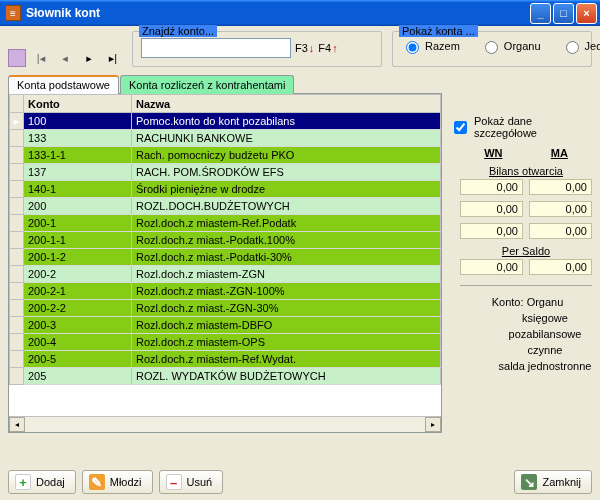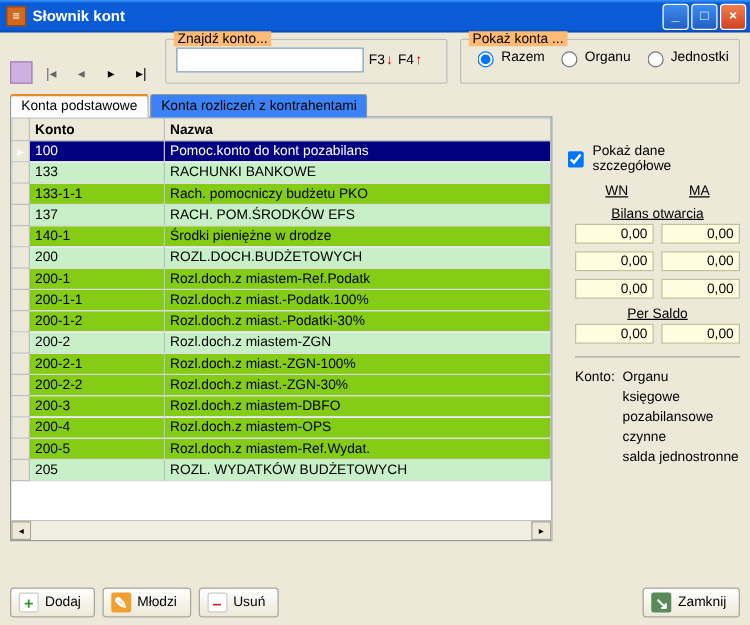--- a/index.html
+++ b/index.html
@@ -65,55 +65,55 @@
   }
   .fieldset {
     border: 1px solid #c0c0c0;
     border-radius: 2px;
     padding: 6px 8px 8px 8px;
     position: relative;
   }
   .fieldset .legend {
     position: absolute;
     top: -7px; left: 6px;
-    background: #fdba74;
+    background: #3b82f6;
     padding: 0 3px;
     font-size: 11px;
   }
   .search-box {
     flex: 1;
     display: flex; align-items: center; gap: 4px;
   }
   .search-box input {
     width: 150px; height: 20px;
     border: 1px solid #7f9db9;
     font-size: 11px;
     padding: 0 3px;
   }
   .fkey { font-size: 11px; display: flex; align-items: center; gap: 1px; }
   .arrow-red { color: #d00000; font-weight: bold; }
-  .radio-group { display: flex; gap: 8px; align-items: center; justify-content: center; }
+  .radio-group { display: flex; gap: 20px; align-items: center; }
   .radio-group label { display: flex; align-items: center; gap: 3px; cursor: pointer; }
   
   .main {
     display: flex;
     padding: 0 8px;
   }
   .left-pane { width: 434px; }
   .right-pane { flex: 1; padding: 4px 0 0 10px; margin-top: 36px; }
   
   .tabs {
     display: flex;
     margin-bottom: -1px;
     position: relative; z-index: 2;
   }
   .tab {
     padding: 3px 8px;
     border: 1px solid #919b9c;
-    background: #3b82f6;
+    background: #86efac;
     border-bottom: none;
     border-radius: 3px 3px 0 0;
     margin-right: 1px;
     cursor: pointer;
     font-size: 11px;
   }
   .tab.active {
     background: #fcfcfe;
     border-top: 2px solid #e68b2c;
     padding-top: 2px;
@@ -168,34 +168,34 @@
   .sbtn {
     width: 16px; height: 15px;
     border: 1px solid #aca899;
     background: #ece9d8;
     display: flex; align-items: center; justify-content: center;
     font-size: 8px; cursor: pointer;
   }
   .hscroll .track { flex: 1; background: #f0eee0; height: 15px; }
   
   .chk-row { display: flex; align-items: center; gap: 4px; margin-bottom: 8px; margin-left:-2px;}
-  .summary-head { display: flex; justify-content: space-around; font-weight: normal; text-decoration: underline; margin-bottom: 6px; margin-left:8px;}
+  .summary-head { display: flex; justify-content: space-around; font-weight: bold; text-decoration: underline; margin-bottom: 6px; margin-left:8px;}
   .sum-section { margin-bottom: 6px; margin-left:8px;}
   .sum-section .label { text-align: center; text-decoration: underline; margin-bottom: 2px; }
   .sum-section .vals { display: flex; gap: 6px; }
   .sum-section .vals span {
     flex: 1; background: #fffde0;
     border: 1px solid #c0c0a0;
     text-align: right;
     padding: 1px 4px;
     font-size: 11px;
     height: 16px;
   }
   .divider { border-top: 1px solid #aca899; margin: 10px 0 10px 8px; }
-  .info-list div { margin: 4px 0 4px 8px; }
+  .info-list div { margin: 4px 0 4px 8px; text-align: center; }
   .info-list .lead { display: inline-block; width: 38px; }
   
   .footer {
     position: absolute;
     bottom: 6px; left: 8px; right: 8px;
     display: flex; gap: 6px;
   }
   .footer .spacer { flex: 1; }
   .btn {
     border: 1px solid #aca899;
@@ -243,21 +243,21 @@
     <input type="text" value="" style="">
     <span class="fkey">
         <span>F3</span>
         <span class="arrow-red">↓</span>
       </span>
     <span class="fkey">
         <span>F4</span>
         <span class="arrow-red">↑</span>
       </span>
   </div>
-  <div class="fieldset" style="width:224px">
+  <div class="fieldset" style="width:200px">
     <span class="legend">Pokaż konta ...</span>
     <div class="radio-group">
       <label>
           <input type="radio" name="pk" checked="" style="">
           <span>Razem</span>
         </label>
       <label>
           <input type="radio" name="pk" style="">
           <span>Organu</span>
         </label>

